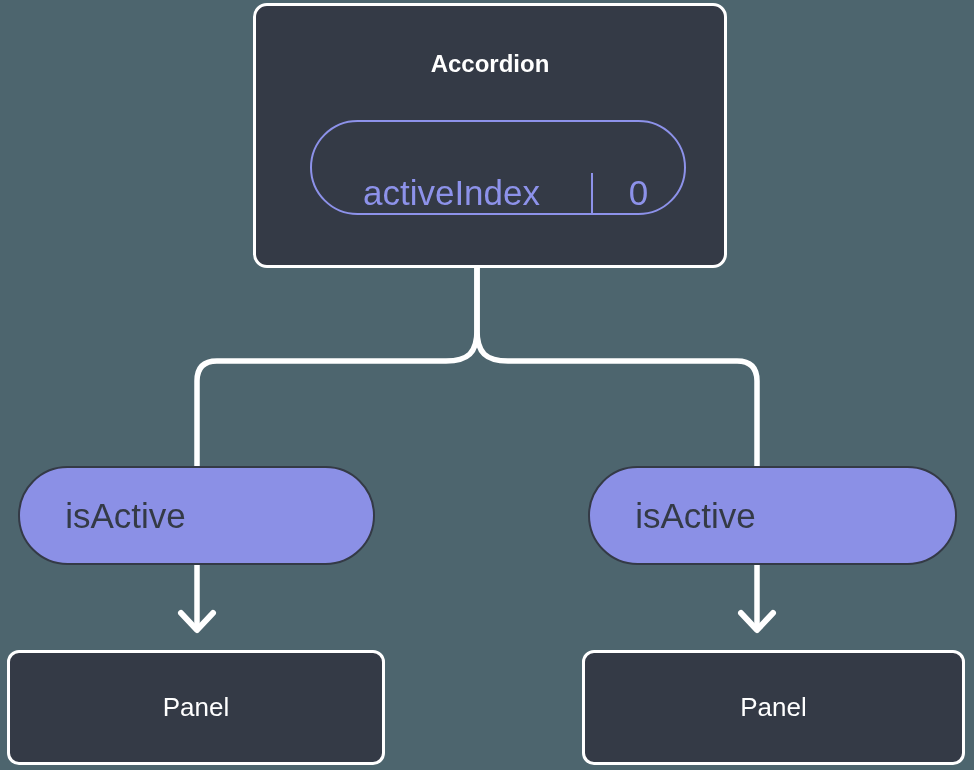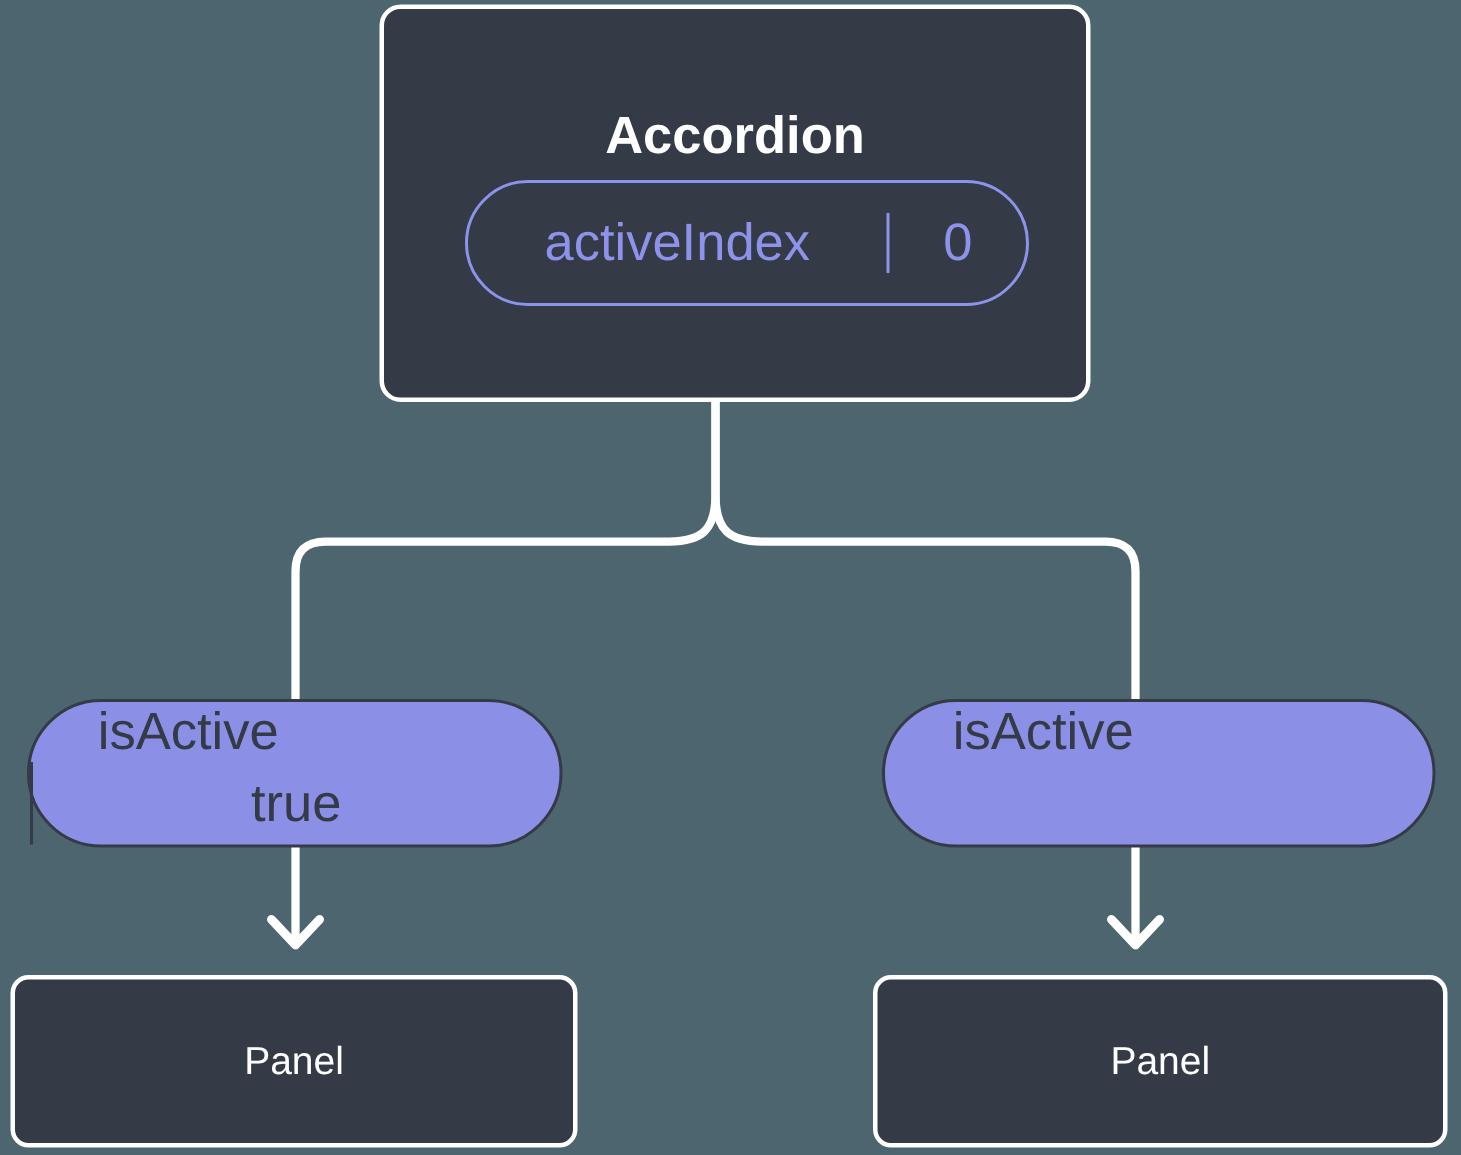--- a/index.html
+++ b/index.html
@@ -42,36 +42,36 @@
     color: var(--light-text);
     z-index: 2;
   }
   .accordion-node {
     left: 253px; top: 3px;
     width: 474px; height: 265px;
     border-radius: 14px;
   }
   .accordion-title {
     position: absolute;
-    top: 63px; left: 0;
+    top: 36px; left: 0;
     width: 100%;
     text-align: center;
-    font-size: 35px;
+    font-size: 24px;
     line-height: 44px;
     font-weight: 600;
     color: var(--light-text);
   }
   .state-pill {
     position: absolute;
     left: 54px; top: 114px;
-    width: 376px; height: 84px;
+    width: 376px; height: 95px;
     border: 2px solid var(--pill-stroke);
     border-radius: 60px;
     display: flex;
-    align-items: center;
+    align-items: flex-end;
     color: var(--pill-stroke);
     font-size: 35px;
   }
   .state-pill .seg-name {
     width: 279px;
     display: flex; align-items: center; justify-content: center;
   }
   .state-pill .seg-value {
     flex: 1;
     border-left: 2px solid var(--pill-stroke);
@@ -82,21 +82,20 @@
     top: 466px;
     height: 99px;
     background: var(--pill-fill);
     border: 2px solid var(--dark-text);
     border-radius: 60px;
     display: flex;
     align-items: stretch;
     color: var(--dark-text);
     font-size: 35px;
     z-index: 2;
-    flex-direction: column;
   }
   .prop-pill-left  { left: 18px;  width: 357px; }
   .prop-pill-right { left: 588px; width: 369px; }
   .prop-pill .seg-name {
     width: 211px;
     display: flex; align-items: center; justify-content: center;
   }
   .prop-pill .seg-value {
     flex: 1;
     border-left: 2px solid var(--dark-text);
@@ -134,21 +133,20 @@
   <div class="node accordion-node">
     <div class="accordion-title">Accordion</div>
     <div class="state-pill">
       <div class="seg-name">activeIndex</div>
       <div class="seg-value">0</div>
     </div>
   </div>
 
   <div class="prop-pill prop-pill-left">
     <div class="seg-name">isActive</div>
-    <div class="seg-value">true</div>
   </div>
 
   <div class="prop-pill prop-pill-right">
     <div class="seg-name">isActive</div>
   </div>
 
   <div class="node panel-node panel-node-left">
     <span>Panel</span>
   </div>
 

